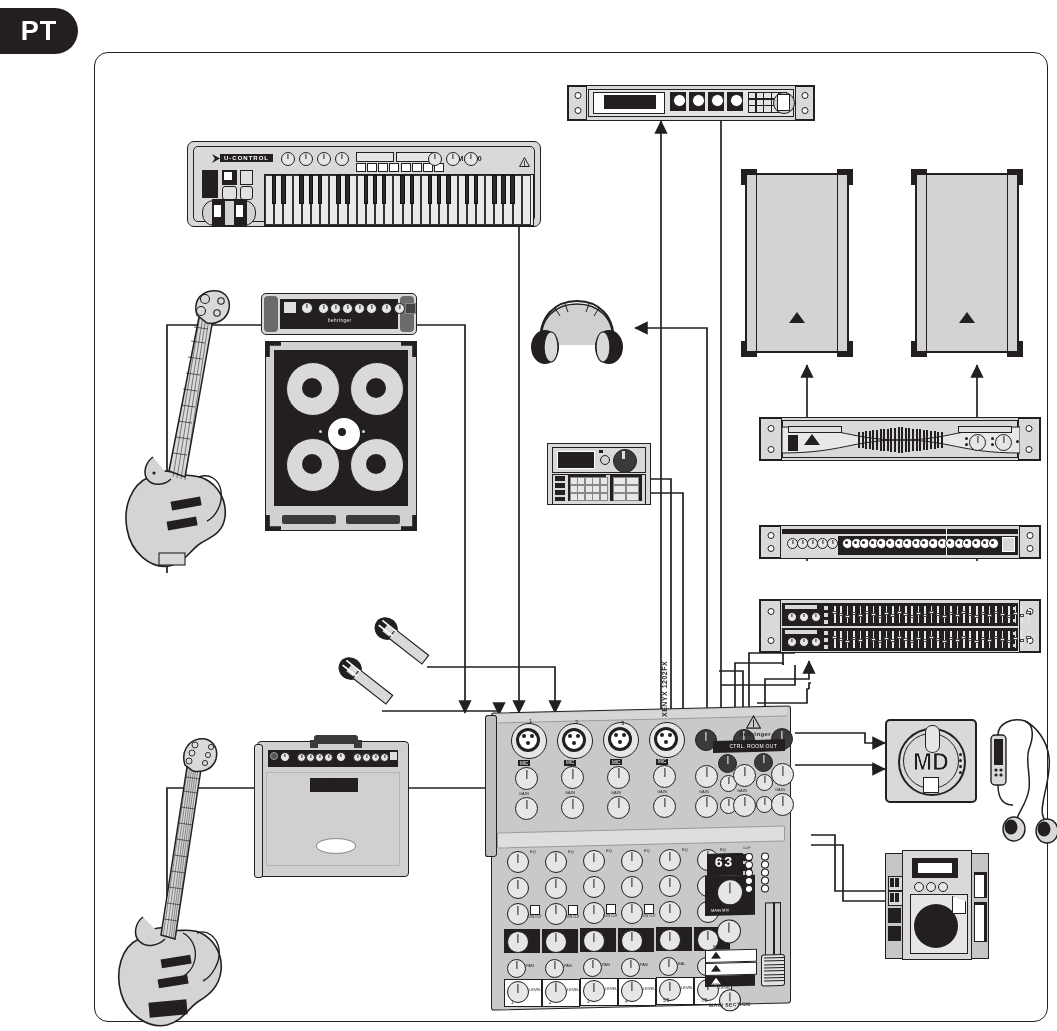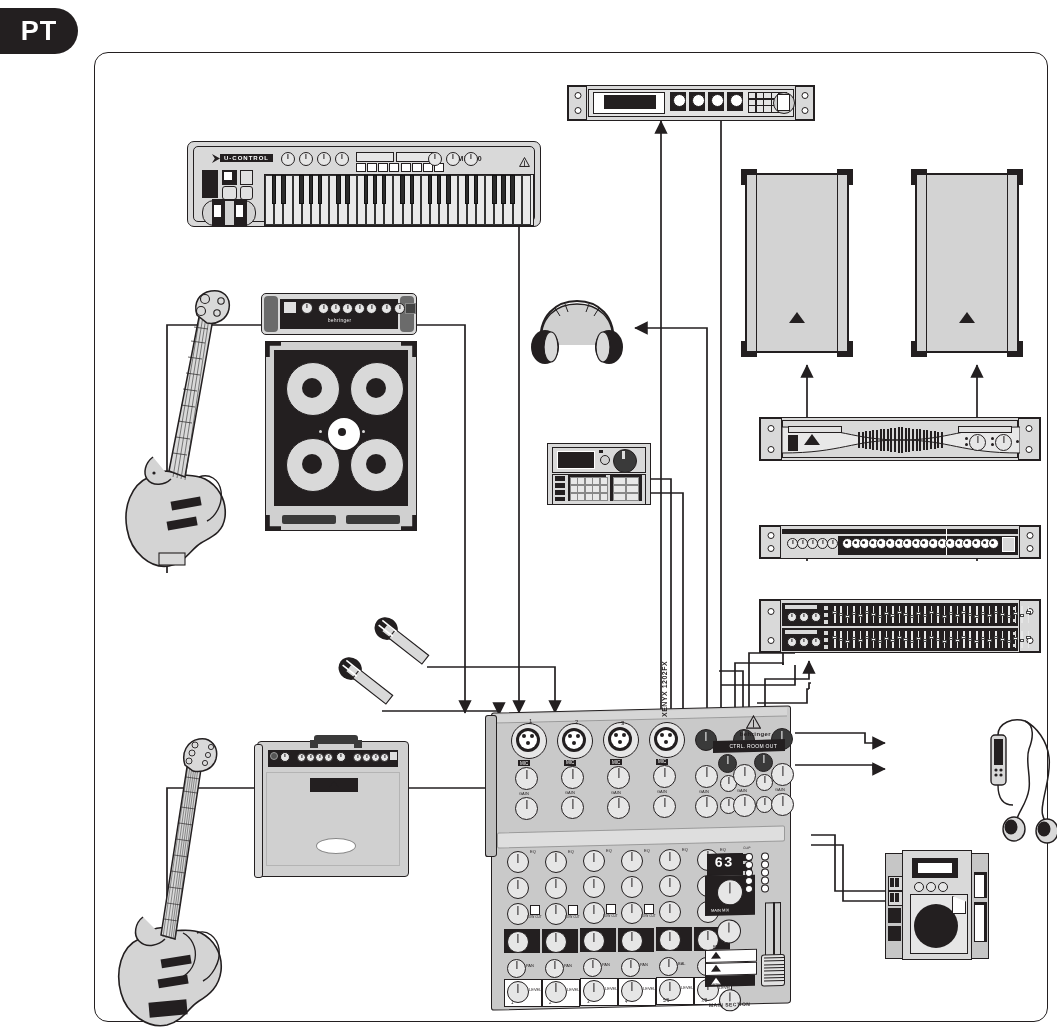--- a/index.html
+++ b/index.html
@@ -875,20 +875,32 @@
             </div>
             <div class="eqs" style="left:193.54838709677418px;top:1px;height:17px;">
               <i style="top:5px;"></i>
             </div>
             <div style="position:absolute;right:-2px;top:2px;width:3px;height:3px;background:#d9d9d9;"></div>
             <div style="position:absolute;right:-2px;bottom:2px;width:3px;height:3px;background:#d9d9d9;"></div>
           </div>
       </div>
     </div>
 
+    <div class="dev" style="left:790px;top:666px;width:92px;height:84px;background:#d9d9d9;border:2px solid #231f20;border-radius:5px;">
+      <div style="position:absolute;left:11px;top:7px;width:64px;height:64px;border-radius:50%;border:2px solid #231f20;"></div>
+      <div style="position:absolute;left:16px;top:12px;width:54px;height:54px;border-radius:50%;border:1.4px solid #231f20;"></div>
+      <div style="position:absolute;left:38px;top:4px;width:13px;height:26px;border-radius:7px;background:#e6e6e6;border:1.4px solid #231f20;"></div>
+      <div style="position:absolute;left:0;right:0;top:28px;text-align:center;font-size:23px;font-weight:bold;color:#231f20;
+                  -webkit-text-stroke:0.6px #fff;font-family:'Liberation Sans',sans-serif;">MD</div>
+      <div style="position:absolute;left:36px;bottom:8px;width:14px;height:14px;background:#fff;border:1.4px solid #231f20;"></div>
+      <div style="position:absolute;right:13px;top:32px;width:3px;height:3px;border-radius:50%;background:#231f20;"></div>
+      <div style="position:absolute;right:13px;top:38px;width:3px;height:3px;border-radius:50%;background:#231f20;"></div>
+      <div style="position:absolute;right:13px;top:44px;width:3px;height:3px;border-radius:50%;background:#231f20;"></div>
+      <div style="position:absolute;right:13px;top:50px;width:3px;height:3px;border-radius:50%;background:#231f20;"></div>
+    </div>
 
     <div class="dev" style="left:878px;top:660px;width:110px;height:134px;">
       <svg viewBox="0 0 110 134" width="110" height="134">
         <rect x="18" y="22" width="15" height="50" rx="4" fill="#d9d9d9" stroke="#231f20" stroke-width="1.4"></rect>
         <rect x="21" y="26" width="9" height="26" fill="#231f20"></rect>
         <g fill="#231f20">
             <circle cx="23" cy="57" r="1.6"></circle>
             <circle cx="28" cy="57" r="1.6"></circle>
         <circle cx="23" cy="62" r="1.6"></circle>
             <circle cx="28" cy="62" r="1.6"></circle>

